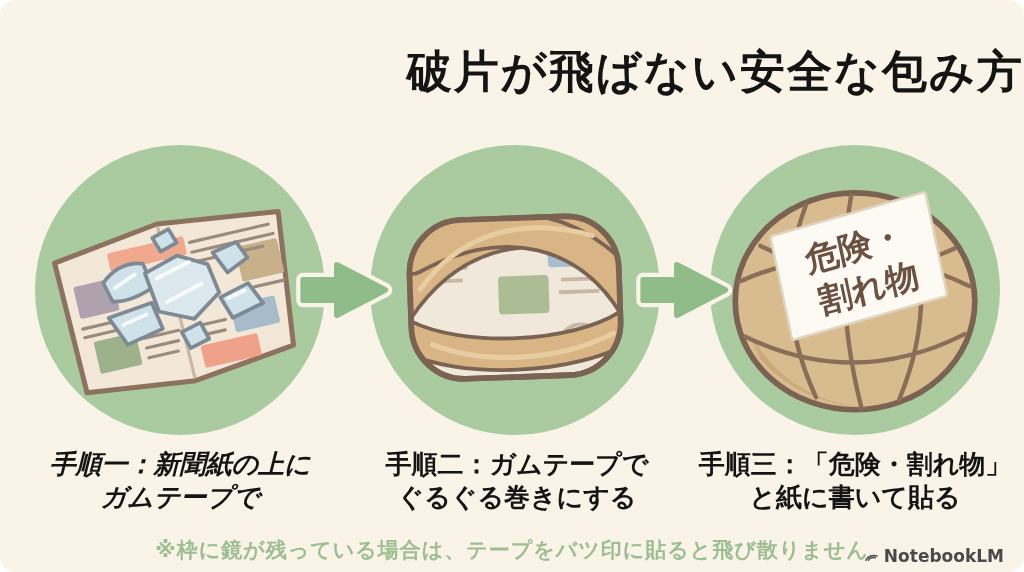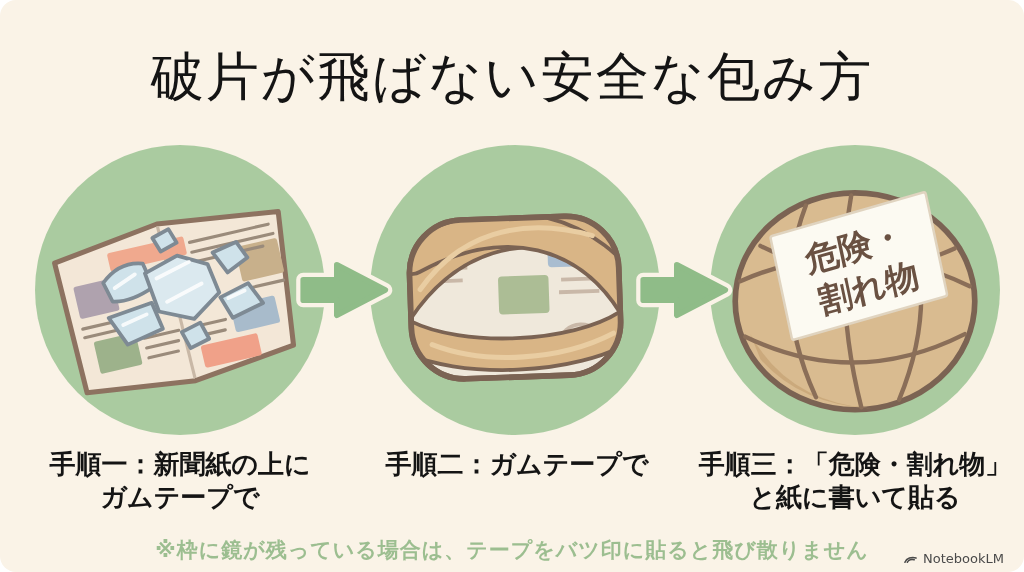--- a/index.html
+++ b/index.html
@@ -1,50 +1,50 @@
 <!DOCTYPE html>
 <html><head>
 <meta charset="utf-8">
 <style>
   html,body { margin:0; padding:0; background:#ffffff; font-family:"DejaVu Sans", sans-serif; }
   .canvas {
     position:relative; width:1024px; height:572px;
     background:#FAF3E7; border-radius:16px; overflow:hidden;
   }
   .title {
-    position:absolute; top:42px; left:0; width:100%; text-align:center;
-    font-size:53px; font-weight:400; color:#141414; letter-spacing:2px;
+    position:absolute; top:42px; left:0; width:100%; text-align:right;
+    font-size:45px; font-weight:700; color:#141414; letter-spacing:2px;
   }
   .step-circle {
     position:absolute; top:145px; width:290px; height:290px;
     border-radius:50%; background:#AACBA0; z-index:1;
   }
   .circle-1 { left:35px; }
   .circle-2 { left:370px; }
   .circle-3 { left:710px; }
   .illus { position:absolute; left:0; top:0; width:290px; height:290px; }
   .arrow {
     position:absolute; top:246px; width:112px; height:88px; z-index:3;
   }
   .arrow-1 { left:292px; }
   .arrow-2 { left:632px; }
   .caption {
     position:absolute; top:448px; width:360px; text-align:center;
     font-size:26px; font-weight:800; color:#141414; line-height:1.28;
   }
-  .caption-1 { left:0px; }
+  .caption-1 { left:0px;font-style:italic; }
   .caption-2 { left:337px; }
   .caption-3 { left:675px; }
   .footnote {
     position:absolute; top:536px; left:0; width:100%; text-align:center;
     font-size:21px; font-weight:800; color:#9CBE90; letter-spacing:1px;
   }
   .watermark {
     position:absolute; right:20px; bottom:6px; display:flex; align-items:center; gap:5px;
-    color:#4a4a4a; font-size:13px; font-weight:400; z-index:4;
+    color:#4a4a4a; font-size:17px; font-weight:700; z-index:4;
   }
   .seam { stroke:#8A6E58; stroke-width:3.5; fill:none; stroke-linecap:round; }
   .newsline { stroke:#9A8B7B; stroke-width:2.5; stroke-linecap:round; }
   .shard { stroke:#7E8A94; stroke-width:3; stroke-linejoin:round; }
   .glint { stroke:#ffffff; stroke-width:3; stroke-linecap:round; opacity:.85; }
   .label-text { font-size:27px; font-weight:800; fill:#6A5142; text-anchor:middle; }
 </style>
 </head>
 <body>
 
@@ -161,20 +161,21 @@
     <path d="M12,34 H48 V18 L100,45 L48,72 V56 H12 Z" fill="none" stroke="#FAF3E7" stroke-width="15" stroke-linejoin="round"></path>
     <path d="M12,34 H48 V18 L100,45 L48,72 V56 H12 Z" fill="#8FBC88" stroke="#8FBC88" stroke-width="6" stroke-linejoin="round"></path>
   </svg>
 
   <div class="caption caption-1">
     <div>手順一：新聞紙の上に</div>
     <div>ガムテープで</div>
   </div>
   <div class="caption caption-2">
     <div>手順二：ガムテープで</div>
+    <div>ぐるぐる巻きにする</div>
   </div>
   <div class="caption caption-3">
     <div>手順三：「危険・割れ物」</div>
     <div>と紙に書いて貼る</div>
   </div>
 
   <div class="footnote">※枠に鏡が残っている場合は、テープをバツ印に貼ると飛び散りません</div>
 
   <div class="watermark">
     <svg width="15" height="13" viewBox="0 0 16 14">

